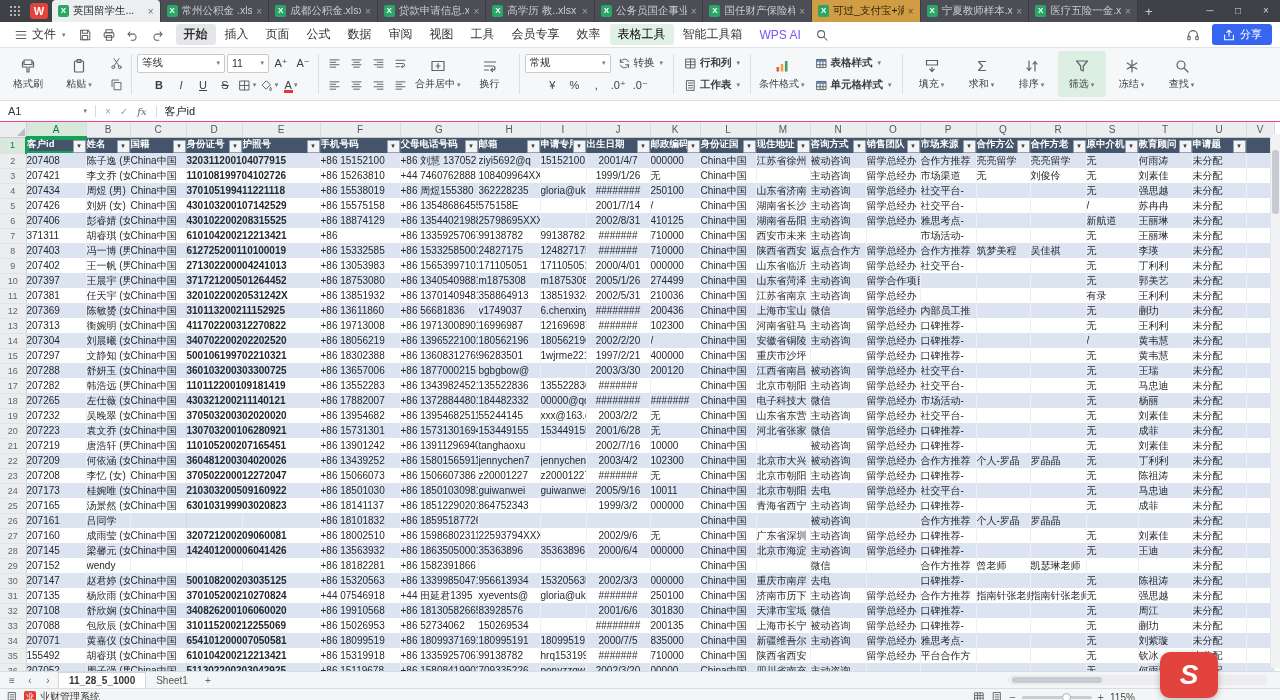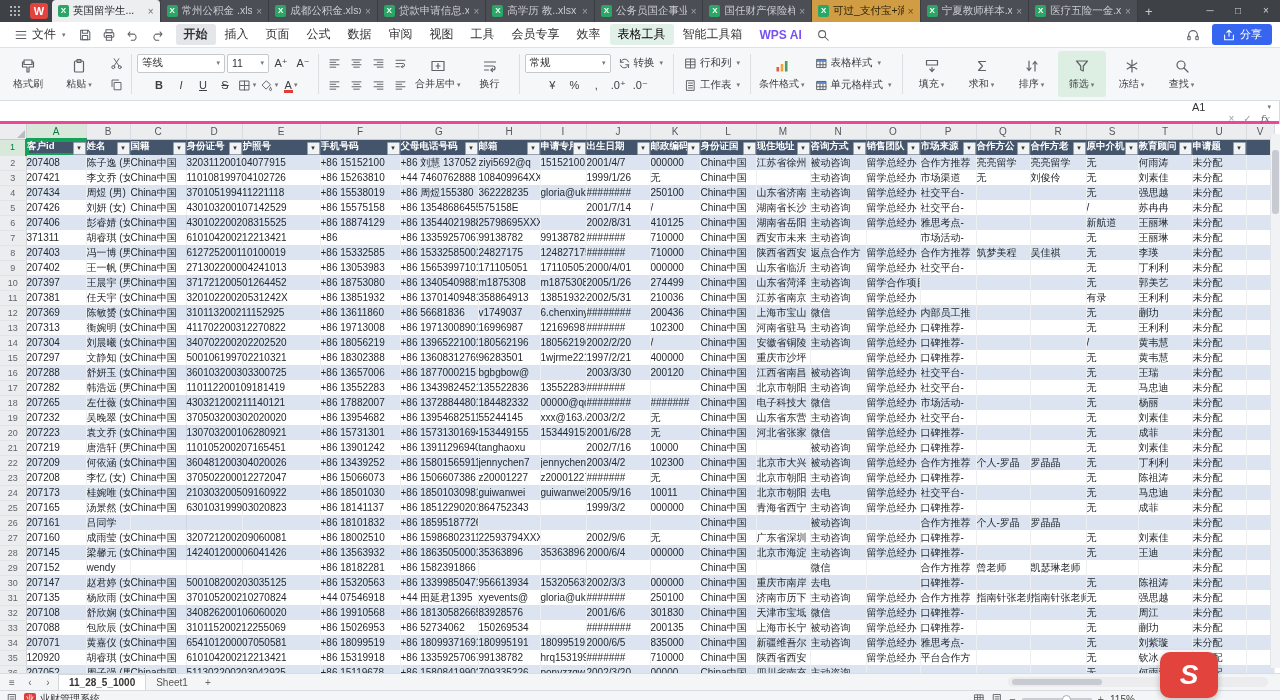--- a/index.html
+++ b/index.html
@@ -27,50 +27,50 @@
 
   
   .menubar{height:25px;background:#fff;border-bottom:1px solid #e0e2e5;display:flex;align-items:center;padding:0 8px;gap:2px;font-size:12px;}
   .filemenu{display:flex;gap:4px;align-items:center;color:#333;padding:0 6px;flex:none;}
   .quick{display:flex;gap:2px;margin-right:6px;}
   .qbtn{width:22px;height:20px;display:flex;align-items:center;justify-content:center;border-radius:3px;}
   .menuitems{display:flex;align-items:center;gap:1px;white-space:nowrap;}
   .mitem{padding:2px 8px;border-radius:3px;color:#333;}
   .mitem.act{background:#e4e6e9;font-weight:bold;}
   .mitem.ctx{background:#e2f1e8;color:#000000;}
-  .mitem.ai{color:#7a52f4;font-weight:bold;}
+  .mitem.ai{color:#7a52f4;font-weight:normal;}
   .mspacer{flex:1;}
   .sharebtn{display:flex;align-items:center;gap:4px;background:#3666f0;color:#fff;font-size:11px;padding:3px 10px;border-radius:3px;margin-left:6px;flex:none;}
   .sharebtn svg{stroke:#fff !important;}
 
   
   .ribbon{height:52px;background:#f6f7f8;border-bottom:1px solid #dcdfe2;display:flex;align-items:center;padding:0 4px;gap:2px;overflow:hidden;}
   .rdiv{width:1px;height:40px;background:#dcdfe2;margin:0 3px;flex:none;}
   .rgroup{display:flex;align-items:center;gap:3px;flex:none;}
   .rbtnv{display:flex;flex-direction:column;align-items:center;justify-content:center;gap:3px;min-width:42px;height:46px;border-radius:3px;padding:0 3px;flex:none;}
   .rbtnv i{width:16px;height:16px;}
   .rlab{font-size:10px;color:#3c4043;white-space:nowrap;}
   .rbtnv.hl{background:#ddeee3;}
   .rstack{display:flex;flex-direction:column;gap:2px;}
-  .rstack2{display:flex;flex-direction:column;gap:3px;flex:none;}
+  .rstack2{display:flex;flex-direction:column;gap:3px;flex:none;font-weight:bold;}
   .cols{display:flex;flex-direction:column;gap:3px;justify-content:center;}
   .rrow{display:flex;align-items:center;gap:2px;}
   .rsm{width:20px;height:19px;display:inline-flex;align-items:center;justify-content:center;border-radius:2px;color:#3c4043;flex:none;}
   .rsm.txt{font-size:11px;}
   .rsm i{width:13px;height:13px;}
   .rsel{height:19px;background:#fff;border:1px solid #c6cace;border-radius:2px;font-size:10.5px;color:#333;display:flex;align-items:center;justify-content:space-between;padding:0 4px;box-sizing:border-box;}
   .dd{font-size:7px;color:#777;margin-left:2px;}
   .rbtnh{display:flex;align-items:center;gap:3px;height:19px;padding:0 5px;font-size:10.5px;color:#3c4043;border-radius:2px;white-space:nowrap;}
   .rbtnh i{width:13px;height:13px;}
   .bb{font-weight:bold}.ii{font-style:italic}.uu{text-decoration:underline}.ss{text-decoration:line-through}
   .fontc{position:relative;}
   .fontc:after{content:"";position:absolute;left:3px;bottom:2px;width:9px;height:3px;background:#e23c39;}
 
   
-  .fbar{height:20px;background:#fff;border-bottom:3px solid #ec4899;display:flex;align-items:flex-end;flex-direction:column;}
+  .fbar{height:20px;background:#fff;border-bottom:1px solid #ec4899;display:flex;align-items:center;}
   .namebox{width:96px;border-right:1px solid #d8dbde;display:flex;align-items:center;justify-content:space-between;padding:0 8px;font-size:11px;color:#333;flex:none;box-sizing:border-box;}
   .fxbtns{display:flex;align-items:center;gap:9px;padding:0 9px;border-right:1px solid #d8dbde;color:#9aa0a6;font-size:10px;flex:none;}
   .fxb.fx{font-style:italic;font-family:"DejaVu Serif",serif;color:#666;}
   .fvalue{flex:1;display:flex;align-items:center;padding:0 8px;font-size:11px;color:#222;}
 
   
   .gridwrap{height:549px;overflow:hidden;background:#fff;position:relative;}
   table.sheet{border-collapse:collapse;table-layout:fixed;width:1274px;}
   .sheet th,.sheet td{padding:0;box-sizing:border-box;}
   .lrow th{height:15px;}
@@ -81,22 +81,22 @@
   .corner{background:#ecedef;border-right:1px solid #cfd3d7;border-bottom:1px solid #c6cace;position:relative;}
   .corner:after{content:"";position:absolute;right:1px;bottom:1px;border-left:8px solid transparent;border-bottom:8px solid #b9bdc2;}
   .rh{background:#ecedef;color:#606468;font-size:9px;font-weight:normal;text-align:center;border-right:1px solid #cfd3d7;border-bottom:1px solid #e1e4e7;}
   .rh.selh{background:#d8e9dc;color:#0b7a3e;border-right:2px solid #14a159;}
   .hc{background:#44546a;color:#fff;font-size:9.5px;font-weight:bold;padding:0 2px;border-right:1px solid #5a6b81;overflow:hidden;white-space:nowrap;}
   .hc .fb{float:right;width:11px;height:11px;margin-top:2px;background:#f2f3f4;color:#333;font-size:7px;line-height:10px;text-align:center;border:1px solid #98a2ae;border-radius:1px;}
   .hc .ht{display:block;overflow:hidden;white-space:nowrap;}
   .hc.a1{box-shadow:inset 0 0 0 2px #15a15a;}
   .dc{font-size:10px;color:#24292e;padding:0 3px;white-space:nowrap;overflow:hidden;border-right:1px solid rgba(130,140,150,.14);background:#fff;}
   .dr.band .dc{background:#dbe4f0;}
-  .dr .dc:nth-child(5){overflow:visible;}
-  .dr .dc:nth-child(11){text-align:left;}
+  .dr .dc:nth-child(5){overflow:visible;font-weight:bold;}
+  .dr .dc:nth-child(11){text-align:center;}
   .vscroll{position:absolute;right:0;top:134px;width:9px;height:534px;background:#f1f2f4;border-left:1px solid #e3e5e8;}
   .vthumb{position:absolute;left:1px;top:16px;width:7px;height:64px;background:#c7cad0;border-radius:3px;}
 
   
   .sheetbar{height:16px;background:#f4f5f6;border-top:1px solid #dadde0;display:flex;align-items:center;padding:0 4px;gap:2px;font-size:10px;}
   .sbtn{color:#666;width:16px;text-align:center;flex:none;}
   .stabs{display:flex;align-items:center;}
   .stab{padding:0 10px;height:15px;line-height:15px;color:#555;}
   .stab.act{background:#fff;border:1px solid #d4d7da;border-bottom:none;font-weight:bold;color:#333;}
   .sspacer{flex:1;}
@@ -1553,37 +1553,37 @@
             <th class="rh">34</th>
             <td class="dc">207071</td>
             <td class="dc">黄嘉仪 (女)</td>
             <td class="dc">China中国</td>
             <td class="dc">654101200007050581</td>
             <td class="dc"></td>
             <td class="dc">+86 18099519</td>
             <td class="dc">+86 18099371691</td>
             <td class="dc">180995191</td>
             <td class="dc">180995191</td>
-            <td class="dc">2000/6/5</td>
+            <td class="dc">2000/7/5</td>
             <td class="dc">835000</td>
             <td class="dc">China中国</td>
             <td class="dc">新疆维吾尔</td>
             <td class="dc">主动咨询</td>
             <td class="dc">留学总经办</td>
             <td class="dc">雅思考点-</td>
             <td class="dc"></td>
             <td class="dc"></td>
             <td class="dc">无</td>
             <td class="dc">刘紫璇</td>
             <td class="dc">未分配</td>
             <td class="dc"></td>
           </tr>
           <tr class="dr">
             <th class="rh">35</th>
-            <td class="dc">120920</td>
+            <td class="dc">155492</td>
             <td class="dc">胡睿琪 (女)</td>
             <td class="dc">China中国</td>
             <td class="dc">610104200212213421</td>
             <td class="dc"></td>
             <td class="dc">+86 15319918</td>
             <td class="dc">+86 13359257067</td>
             <td class="dc">99138782</td>
             <td class="dc">hrq153199</td>
             <td class="dc">#######</td>
             <td class="dc">710000</td>

